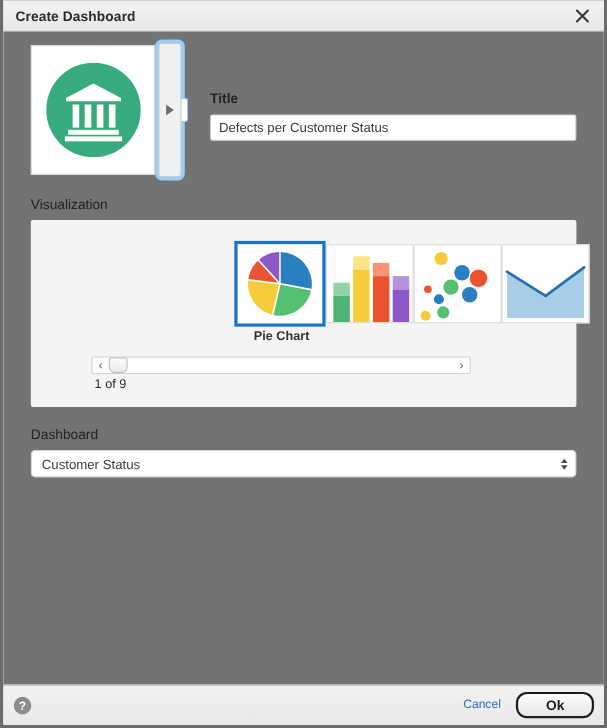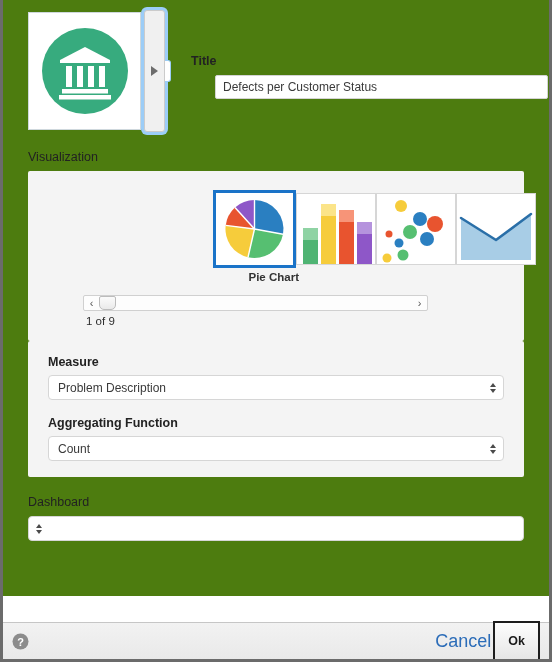--- a/index.html
+++ b/index.html
@@ -55,21 +55,21 @@
     justify-content: center;
   }
   .close-btn svg { display: block; }
 
   
   .content {
     position: relative;
     padding: 0 25px;
     height: 596px;
     box-sizing: border-box;
-    background: #4d7c0f;
+    background: #737373;
   }
 
   
   .header-row {
     display: flex;
     align-items: flex-start;
     padding-top: 12px;
   }
   .icon-box {
     width: 113px;
@@ -138,21 +138,20 @@
     box-sizing: border-box;
     height: 24px;
     border: 1px solid #d4d4d4;
     border-radius: 2px;
     background: #ffffff;
     font-family: "Liberation Sans", sans-serif;
     font-size: 12px;
     color: #3a3a3a;
     padding: 10px 7px;
     outline: none;
-    margin-left: 24px;
   }
 
   
   .section-title {
     font-size: 12.5px;
     font-weight: normal;
     color: #222;
     margin: 18px 0 7px 0;
   }
   .panel {
@@ -192,21 +191,21 @@
     position: relative;
     z-index: 3;
   }
   .thumb svg { display: block; }
 
   .thumb-caption {
     position: absolute;
     left: 185px;
     top: 100px;
     width: 86px;
-    text-align: right;
+    text-align: center;
     font-size: 11.5px;
     font-weight: bold;
     color: #333;
   }
 
   .scroller {
     position: absolute;
     left: 55px;
     top: 124px;
     width: 345px;
@@ -325,48 +324,56 @@
     display: flex;
     align-items: center;
   }
   .help-icon {
     margin-left: 9px;
     cursor: pointer;
     display: flex;
   }
   .footer-spacer { flex: 1 1 auto; }
   .cancel-link {
-    font-size: 18px;
+    font-size: 11px;
     color: #2b6cb8;
-    margin-right: 2px;
+    margin-right: 14px;
     cursor: pointer;
   }
   .ok-button {
     margin-right: 9px;
     min-width: 43px;
-    height: 40px;
+    height: 24px;
     box-sizing: border-box;
     background: linear-gradient(to bottom, #fdfdfd, #e6e6e6);
     border: 2px solid #1d1d1d;
-    border-radius: 0;
+    border-radius: 10px;
     font-size: 12.5px;
     font-weight: bold;
     color: #1a1a1a;
     display: flex;
     align-items: center;
     justify-content: center;
-    padding: 0 13px;
+    padding: 0 25px;
     cursor: pointer;
   }
 </style>
 </head>
 <body>
 
 <div class="window">
 
+  <div class="titlebar">
+    <div class="titlebar-title">Create Dashboard</div>
+    <div class="close-btn">
+      <svg width="13" height="13" viewBox="0 0 13 13" aria-hidden="true">
+        <path d="M1.5 1.5 L11.5 11.5 M11.5 1.5 L1.5 11.5" stroke="#333" stroke-width="1.8" stroke-linecap="round"></path>
+      </svg>
+    </div>
+  </div>
 
   <div class="content">
 
     <div class="header-row">
 
       <div class="icon-box">
         <svg class="bank-circle" width="86" height="86" viewBox="0 0 86 86" aria-hidden="true">
           <circle cx="43" cy="43" r="43" fill="#37ab7e"></circle>
           <g fill="#ffffff">
             <path d="M43 19 L68 32 L68 35 L18 35 L18 32 Z"></path>
@@ -462,42 +469,24 @@
         <div class="scroll-track">
           <div class="scroll-thumb"></div>
         </div>
         <div class="scroll-arrow">›</div>
       </div>
 
       <div class="page-count">1 of 9</div>
     </div>
 
 
-    <div class="panel slice-panel">
-      <div class="sub-label">Measure</div>
-      <div class="select">
-        <div class="select-value">Problem Description</div>
-        <div class="stepper">
-          <span class="up"></span>
-          <span class="down"></span>
-        </div>
-      </div>
-
-      <div class="sub-label second">Aggregating Function</div>
-      <div class="select">
-        <div class="select-value">Count</div>
-        <div class="stepper">
-          <span class="up"></span>
-          <span class="down"></span>
-        </div>
-      </div>
-    </div>
 
     <div class="section-title">Dashboard</div>
     <div class="select grouping-select">
+      <div class="select-value">Customer Status</div>
       <div class="stepper">
         <span class="up"></span>
         <span class="down"></span>
       </div>
     </div>
 
   </div>
 
   <div class="footer">
     <div class="help-icon">

